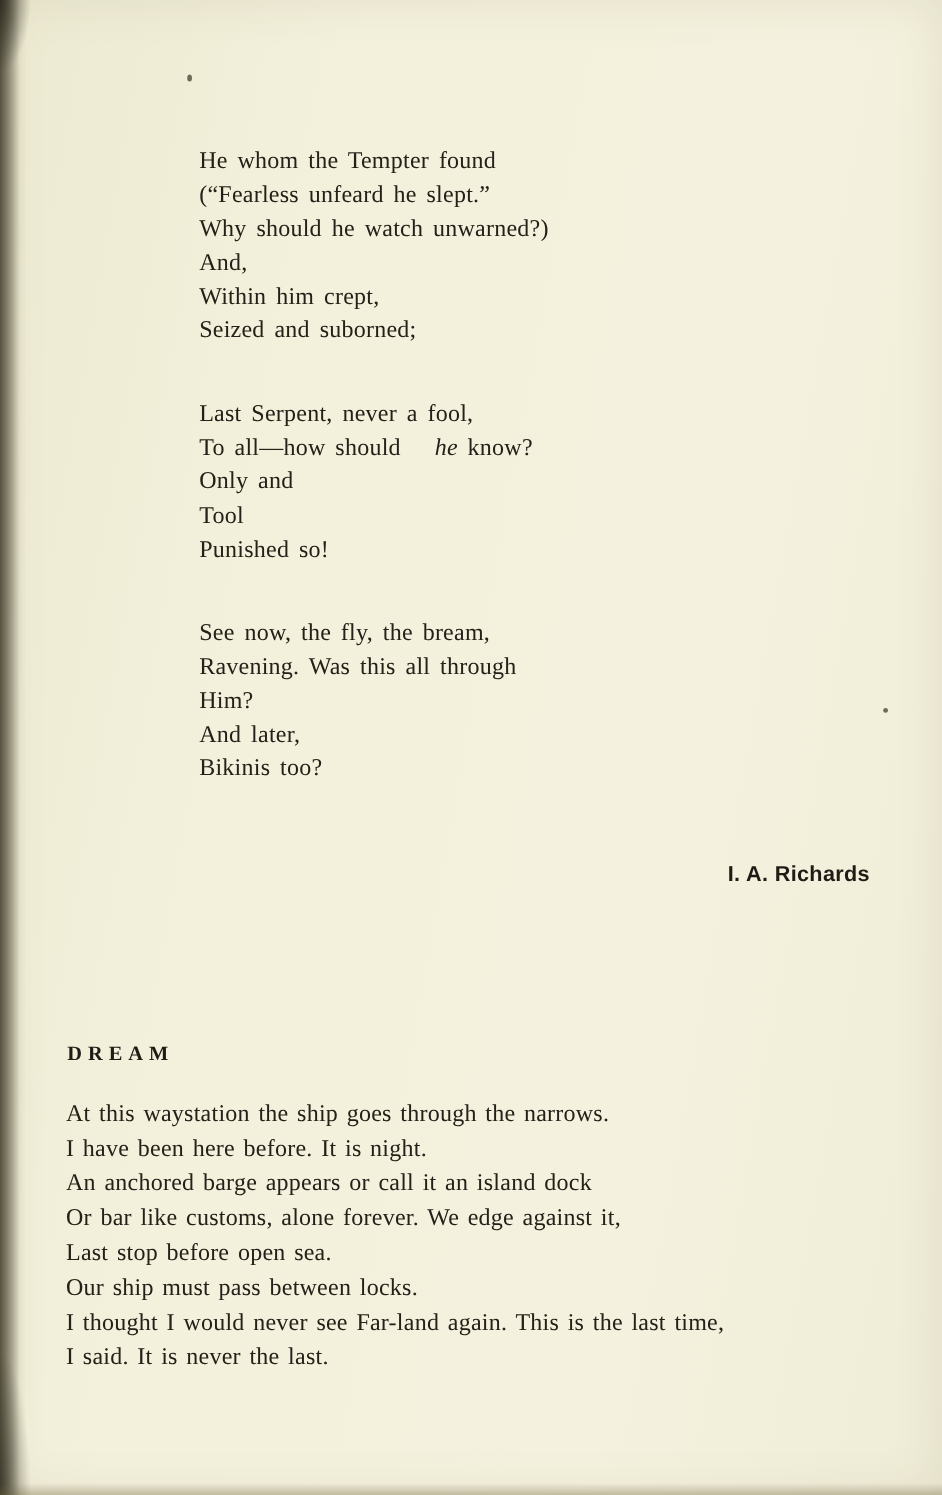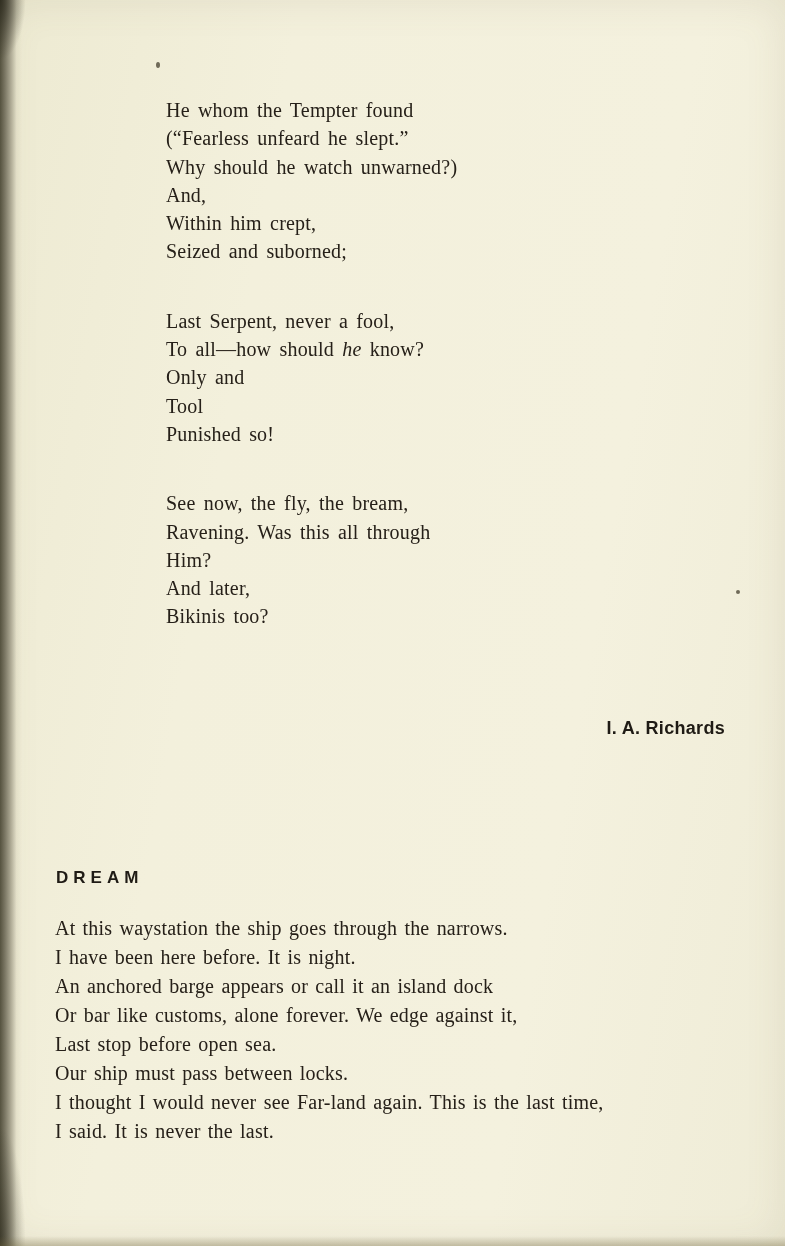--- a/index.html
+++ b/index.html
@@ -53,21 +53,21 @@
     background: #6f6a58;
     border-radius: 50%;
   }
   .speck.s1 { left: 156px; top: 62px; width: 4px; height: 6px; }
   .speck.s2 { left: 736px; top: 590px; width: 4px; height: 4px; }
 
   
   .poem-first {
     position: absolute;
     left: 166px;
-    top: 96px;
+    top: 120px;
     font-size: 20px;
     line-height: 28.3px;
     word-spacing: 3px;
     letter-spacing: 0.2px;
   }
   .stanza { margin-bottom: 41px; }
   .stanza:last-child { margin-bottom: 0; }
 
   .attribution {
     position: absolute;
@@ -78,37 +78,37 @@
     font-size: 18px;
     letter-spacing: 0.3px;
     color: #1f1b15;
   }
 
   
   .poem-second-title {
     position: absolute;
     left: 56px;
     top: 868px;
-    font-family: Liberation Sans, sans-serif;
+    font-family: Liberation Serif, serif;
     font-weight: 700;
     font-size: 17px;
     letter-spacing: 5px;
     color: #1f1b15;
   }
   .poem-second {
     position: absolute;
     left: 55px;
     top: 914px;
     font-size: 20px;
     line-height: 29px;
     word-spacing: 2px;
     letter-spacing: 0.2px;
   }
   .line { white-space: nowrap; }
-  .line i { font-style: italic; }
+  .line i { font-style: italic; margin-left: 20px; }
 </style>
 </head>
 <body>
 
 <div class="page">
 
   <div class="spine-edge"></div>
   <div class="spine-corner-top"></div>
   <div class="spine-corner-bottom"></div>
   <div class="bottom-edge"></div>

